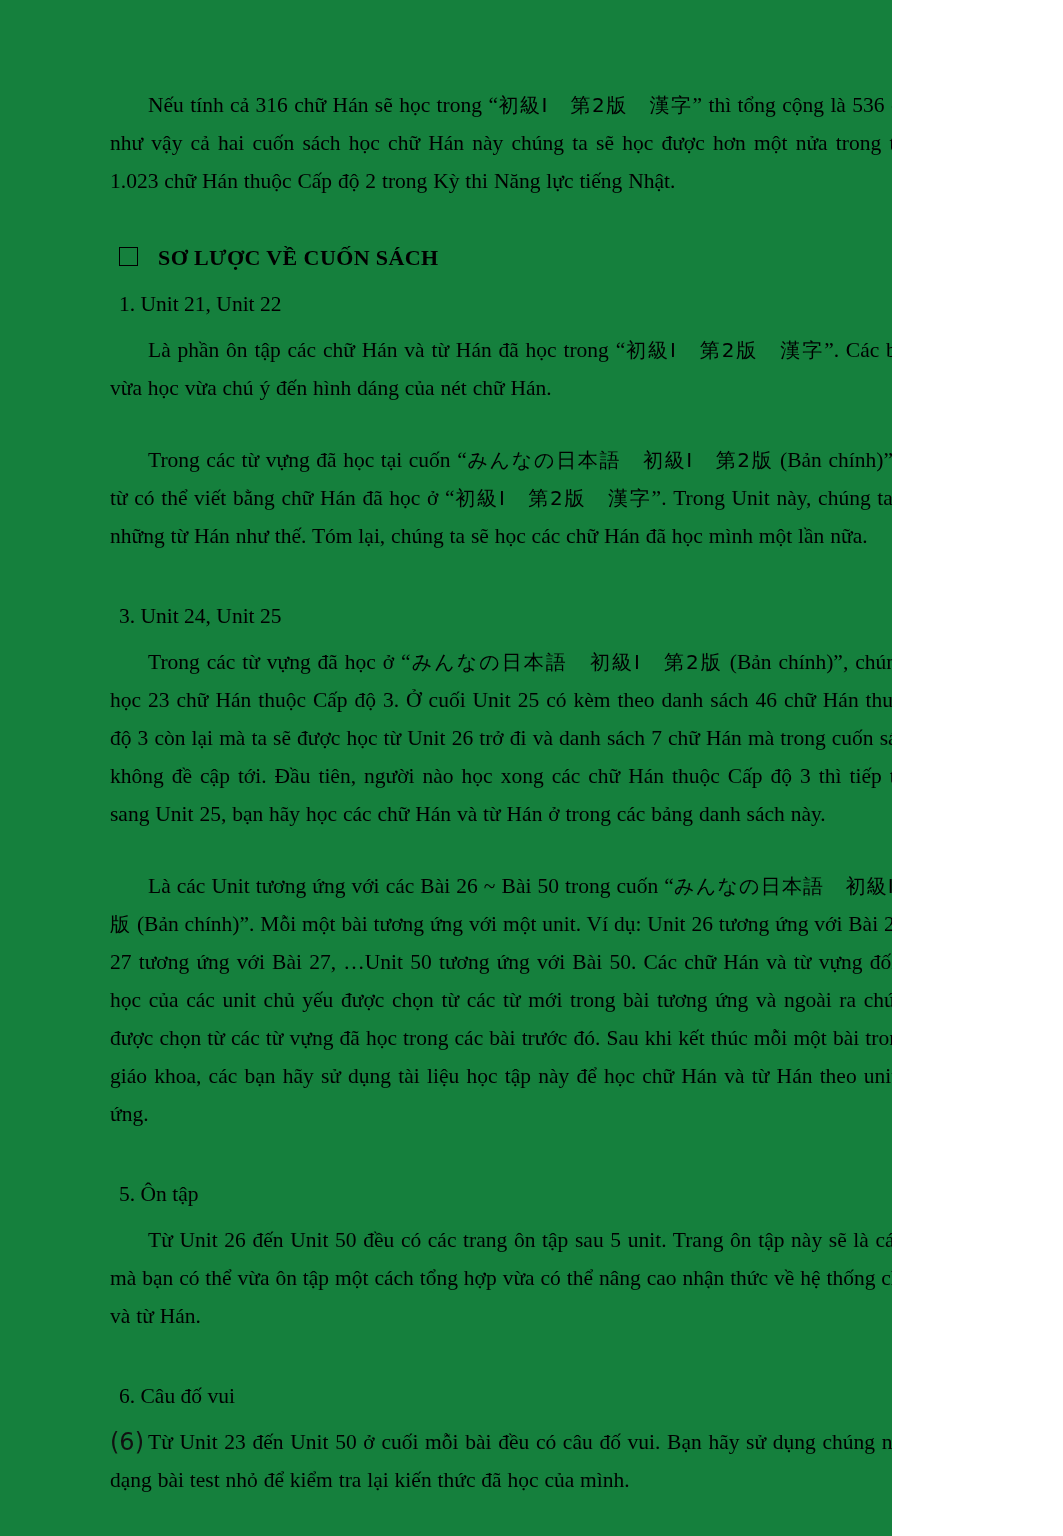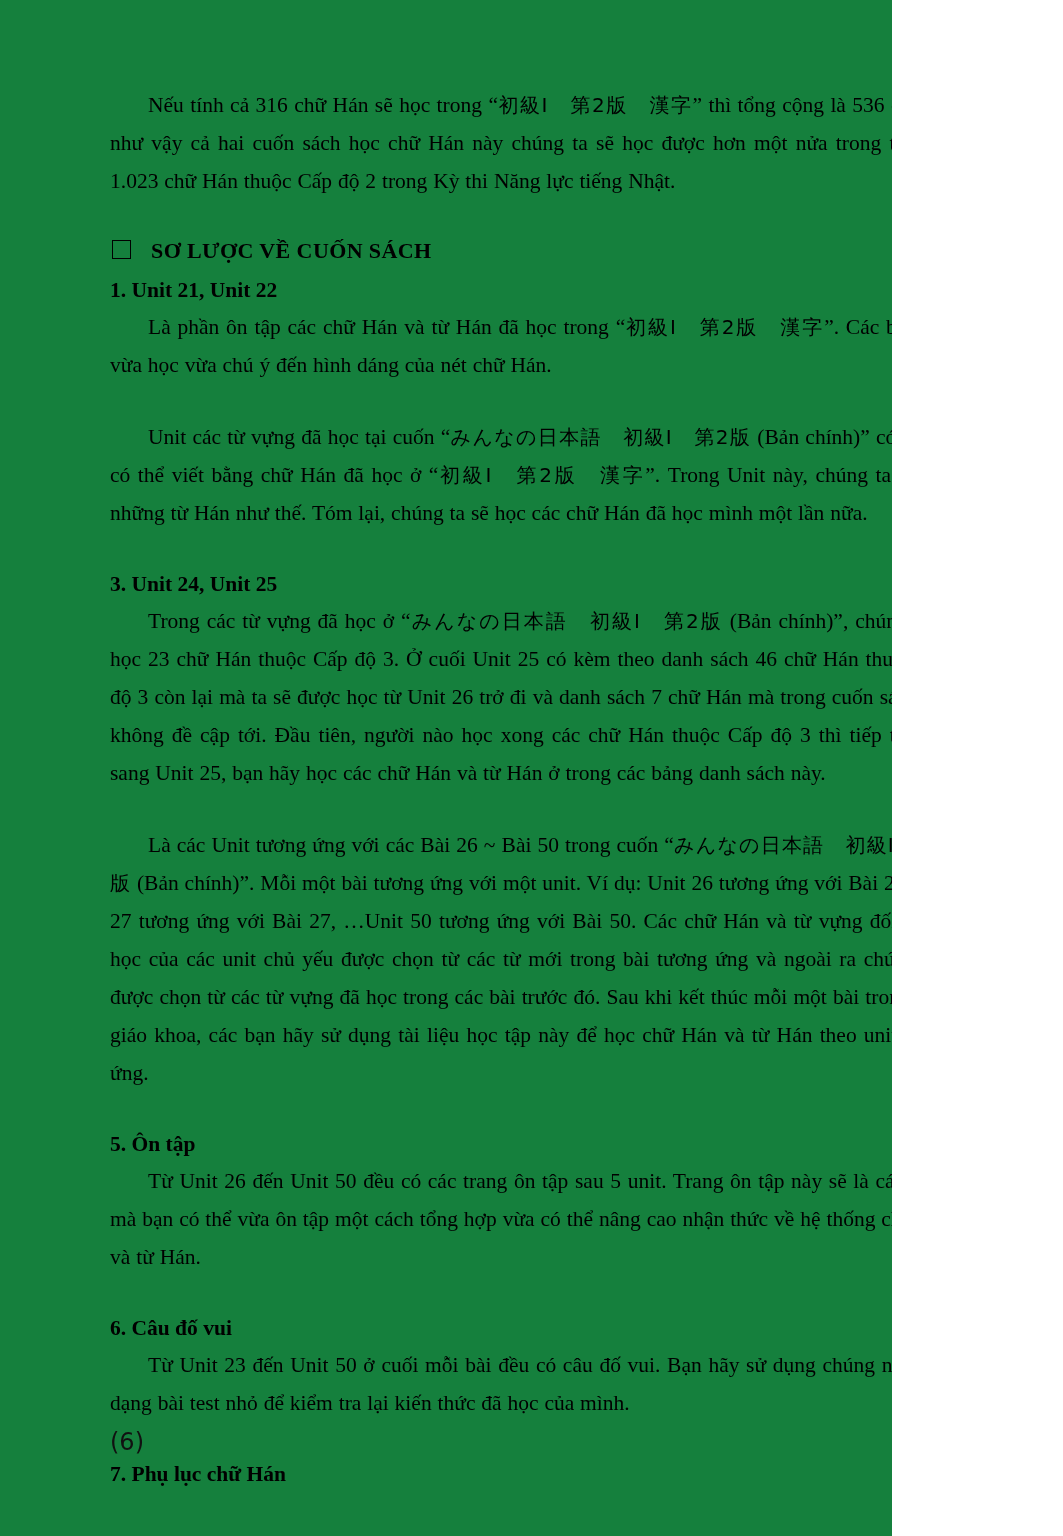--- a/index.html
+++ b/index.html
@@ -26,39 +26,39 @@
     margin: 0;
     text-align: justify;
     text-justify: inter-word;
     font-size: 21.5px;
     line-height: 38px;
     text-indent: 38px;
     word-spacing: 0.5px;
   }
 
   h2.section-title {
-    margin: 2px;
+    margin: 9px;
     font-size: 22px;
     line-height: 38px;
     font-weight: bold;
     letter-spacing: 0.4px;
   }
   h2.section-title .sq {
     display: inline-block;
     width: 17px;
     height: 17px;
     border: 1.6px solid #000;
     vertical-align: -1px;
     margin-right: 20px;
   }
   h3.sub-title {
-    margin: 0;
+    margin: 9px;
     font-size: 21.5px;
     line-height: 36px;
-    font-weight: bold;
+    font-weight: normal;
   }
   .gap-md { height: 30px; }
   .gap-lg { height: 34px; }
 
   .jp {
     font-family: "DejaVu Sans", "Liberation Sans", sans-serif;
     font-size: 20px;
     letter-spacing: 1px;
   }
 
@@ -85,21 +85,21 @@
     <div class="gap-md"></div>
 
     <h2 class="section-title">
       <span class="sq"></span><span>SƠ LƯỢC VỀ CUỐN SÁCH</span>
     </h2>
 
     <div id="sections-root">
         <h3 class="sub-title">1. Unit 21, Unit 22</h3>
         <p class="para"><span>Là phần ôn tập các chữ Hán và từ Hán đã học trong “</span><span class="jp">初級Ⅰ　第2版　漢字</span><span>”. Các bạn hãy vừa học vừa chú ý đến hình dáng của nét chữ Hán.</span></p>
         <div class="gap-lg"></div>
-        <p class="para"><span>Unit các từ vựng đã học tại cuốn “</span><span class="jp">みんなの日本語　初級Ⅰ　第2版</span><span> (Bản chính)” có các từ có thể viết bằng chữ Hán đã học ở “</span><span class="jp">初級Ⅰ　第2版　漢字</span><span>”. Trong Unit này, chúng ta sẽ học những từ Hán như thế. Tóm lại, chúng ta sẽ học các chữ Hán đã học mình một lần nữa.</span></p>
+        <p class="para"><span>Trong các từ vựng đã học tại cuốn “</span><span class="jp">みんなの日本語　初級Ⅰ　第2版</span><span> (Bản chính)” có các từ có thể viết bằng chữ Hán đã học ở “</span><span class="jp">初級Ⅰ　第2版　漢字</span><span>”. Trong Unit này, chúng ta sẽ học những từ Hán như thế. Tóm lại, chúng ta sẽ học các chữ Hán đã học mình một lần nữa.</span></p>
         <div class="gap-lg"></div>
         <h3 class="sub-title">3. Unit 24, Unit 25</h3>
         <p class="para"><span>Trong các từ vựng đã học ở “</span><span class="jp">みんなの日本語　初級Ⅰ　第2版</span><span> (Bản chính)”, chúng ta sẽ học 23 chữ Hán thuộc Cấp độ 3. Ở cuối Unit 25 có kèm theo danh sách 46 chữ Hán thuộc Cấp độ 3 còn lại mà ta sẽ được học từ Unit 26 trở đi và danh sách 7 chữ Hán mà trong cuốn sách này không đề cập tới. Đầu tiên, người nào học xong các chữ Hán thuộc Cấp độ 3 thì tiếp tục học sang Unit 25, bạn hãy học các chữ Hán và từ Hán ở trong các bảng danh sách này.</span></p>
         <div class="gap-lg"></div>
         <p class="para"><span>Là các Unit tương ứng với các Bài 26 ~ Bài 50 trong cuốn “</span><span class="jp">みんなの日本語　初級Ⅱ　第2版</span><span> (Bản chính)”. Mỗi một bài tương ứng với một unit. Ví dụ: Unit 26 tương ứng với Bài 26, Unit 27 tương ứng với Bài 27, …Unit 50 tương ứng với Bài 50. Các chữ Hán và từ vựng đối tượng học của các unit chủ yếu được chọn từ các từ mới trong bài tương ứng và ngoài ra chúng còn được chọn từ các từ vựng đã học trong các bài trước đó. Sau khi kết thúc mỗi một bài trong sách giáo khoa, các bạn hãy sử dụng tài liệu học tập này để học chữ Hán và từ Hán theo unit tương ứng.</span></p>
         <div class="gap-lg"></div>
         <h3 class="sub-title">5. Ôn tập</h3>
         <p class="para"><span>Từ Unit 26 đến Unit 50 đều có các trang ôn tập sau 5 unit. Trang ôn tập này sẽ là các trang mà bạn có thể vừa ôn tập một cách tổng hợp vừa có thể nâng cao nhận thức về hệ thống chữ Hán và từ Hán.</span></p>
         <div class="gap-lg"></div>
         <h3 class="sub-title">6. Câu đố vui</h3>

